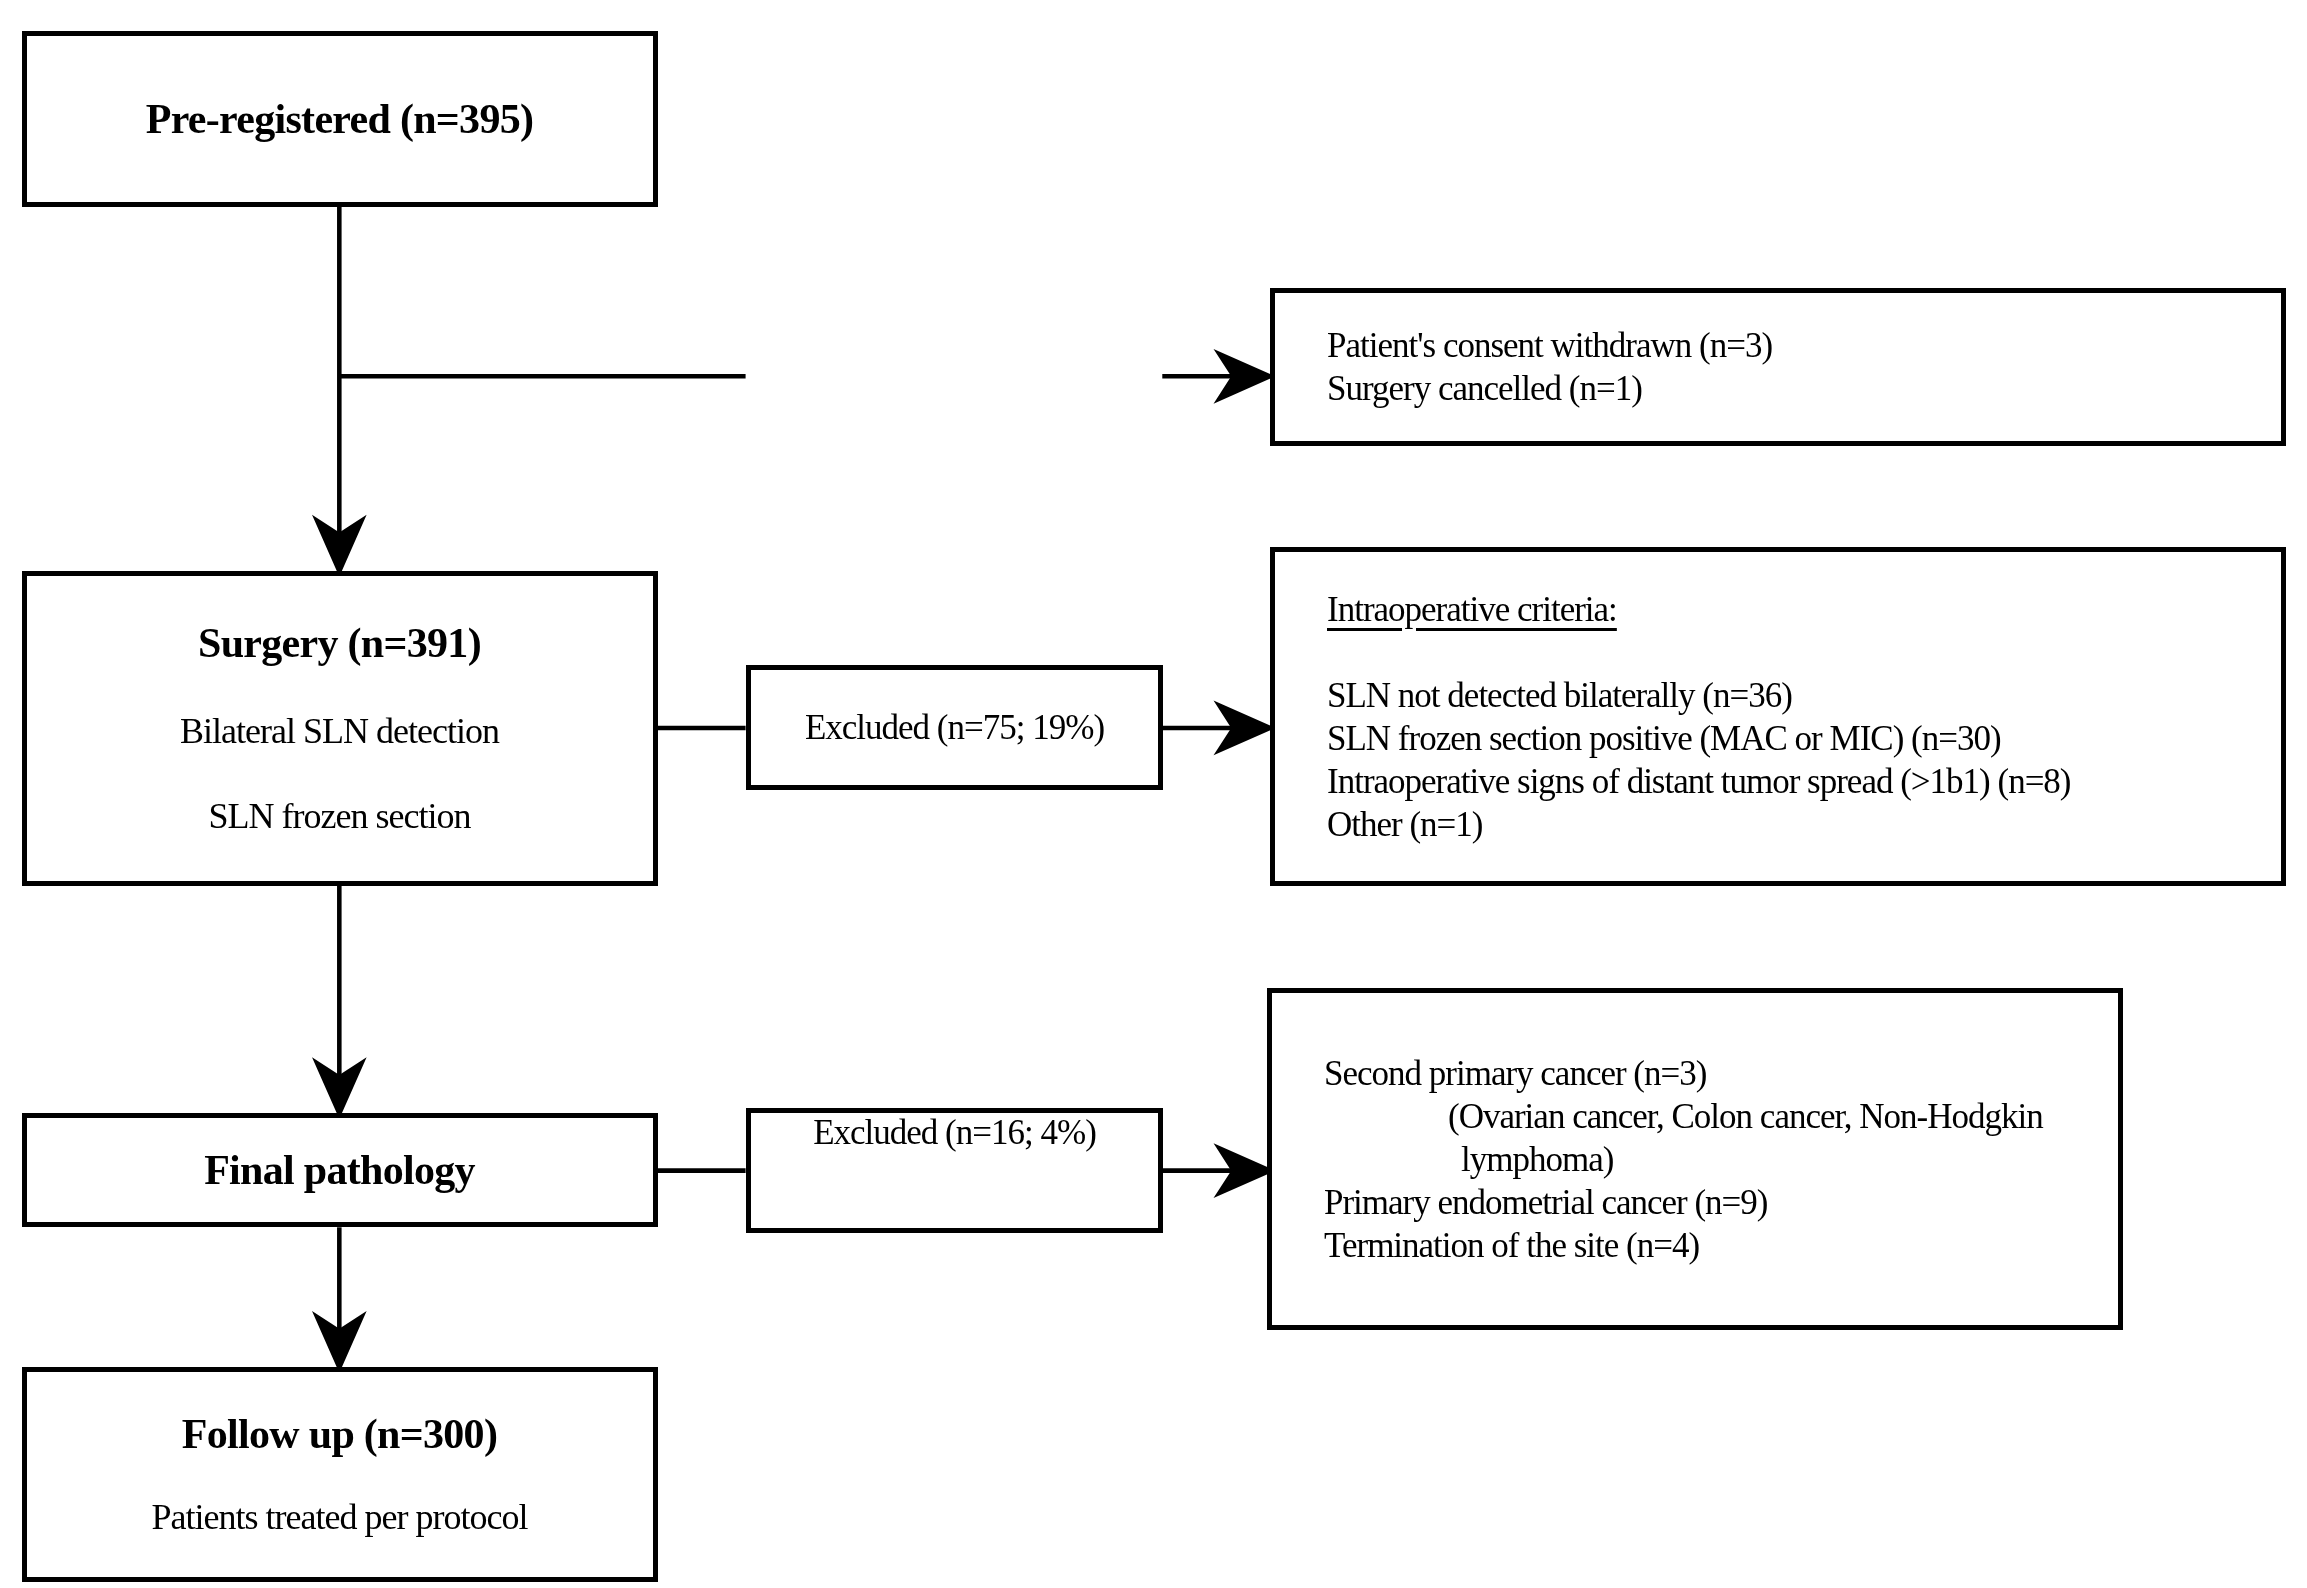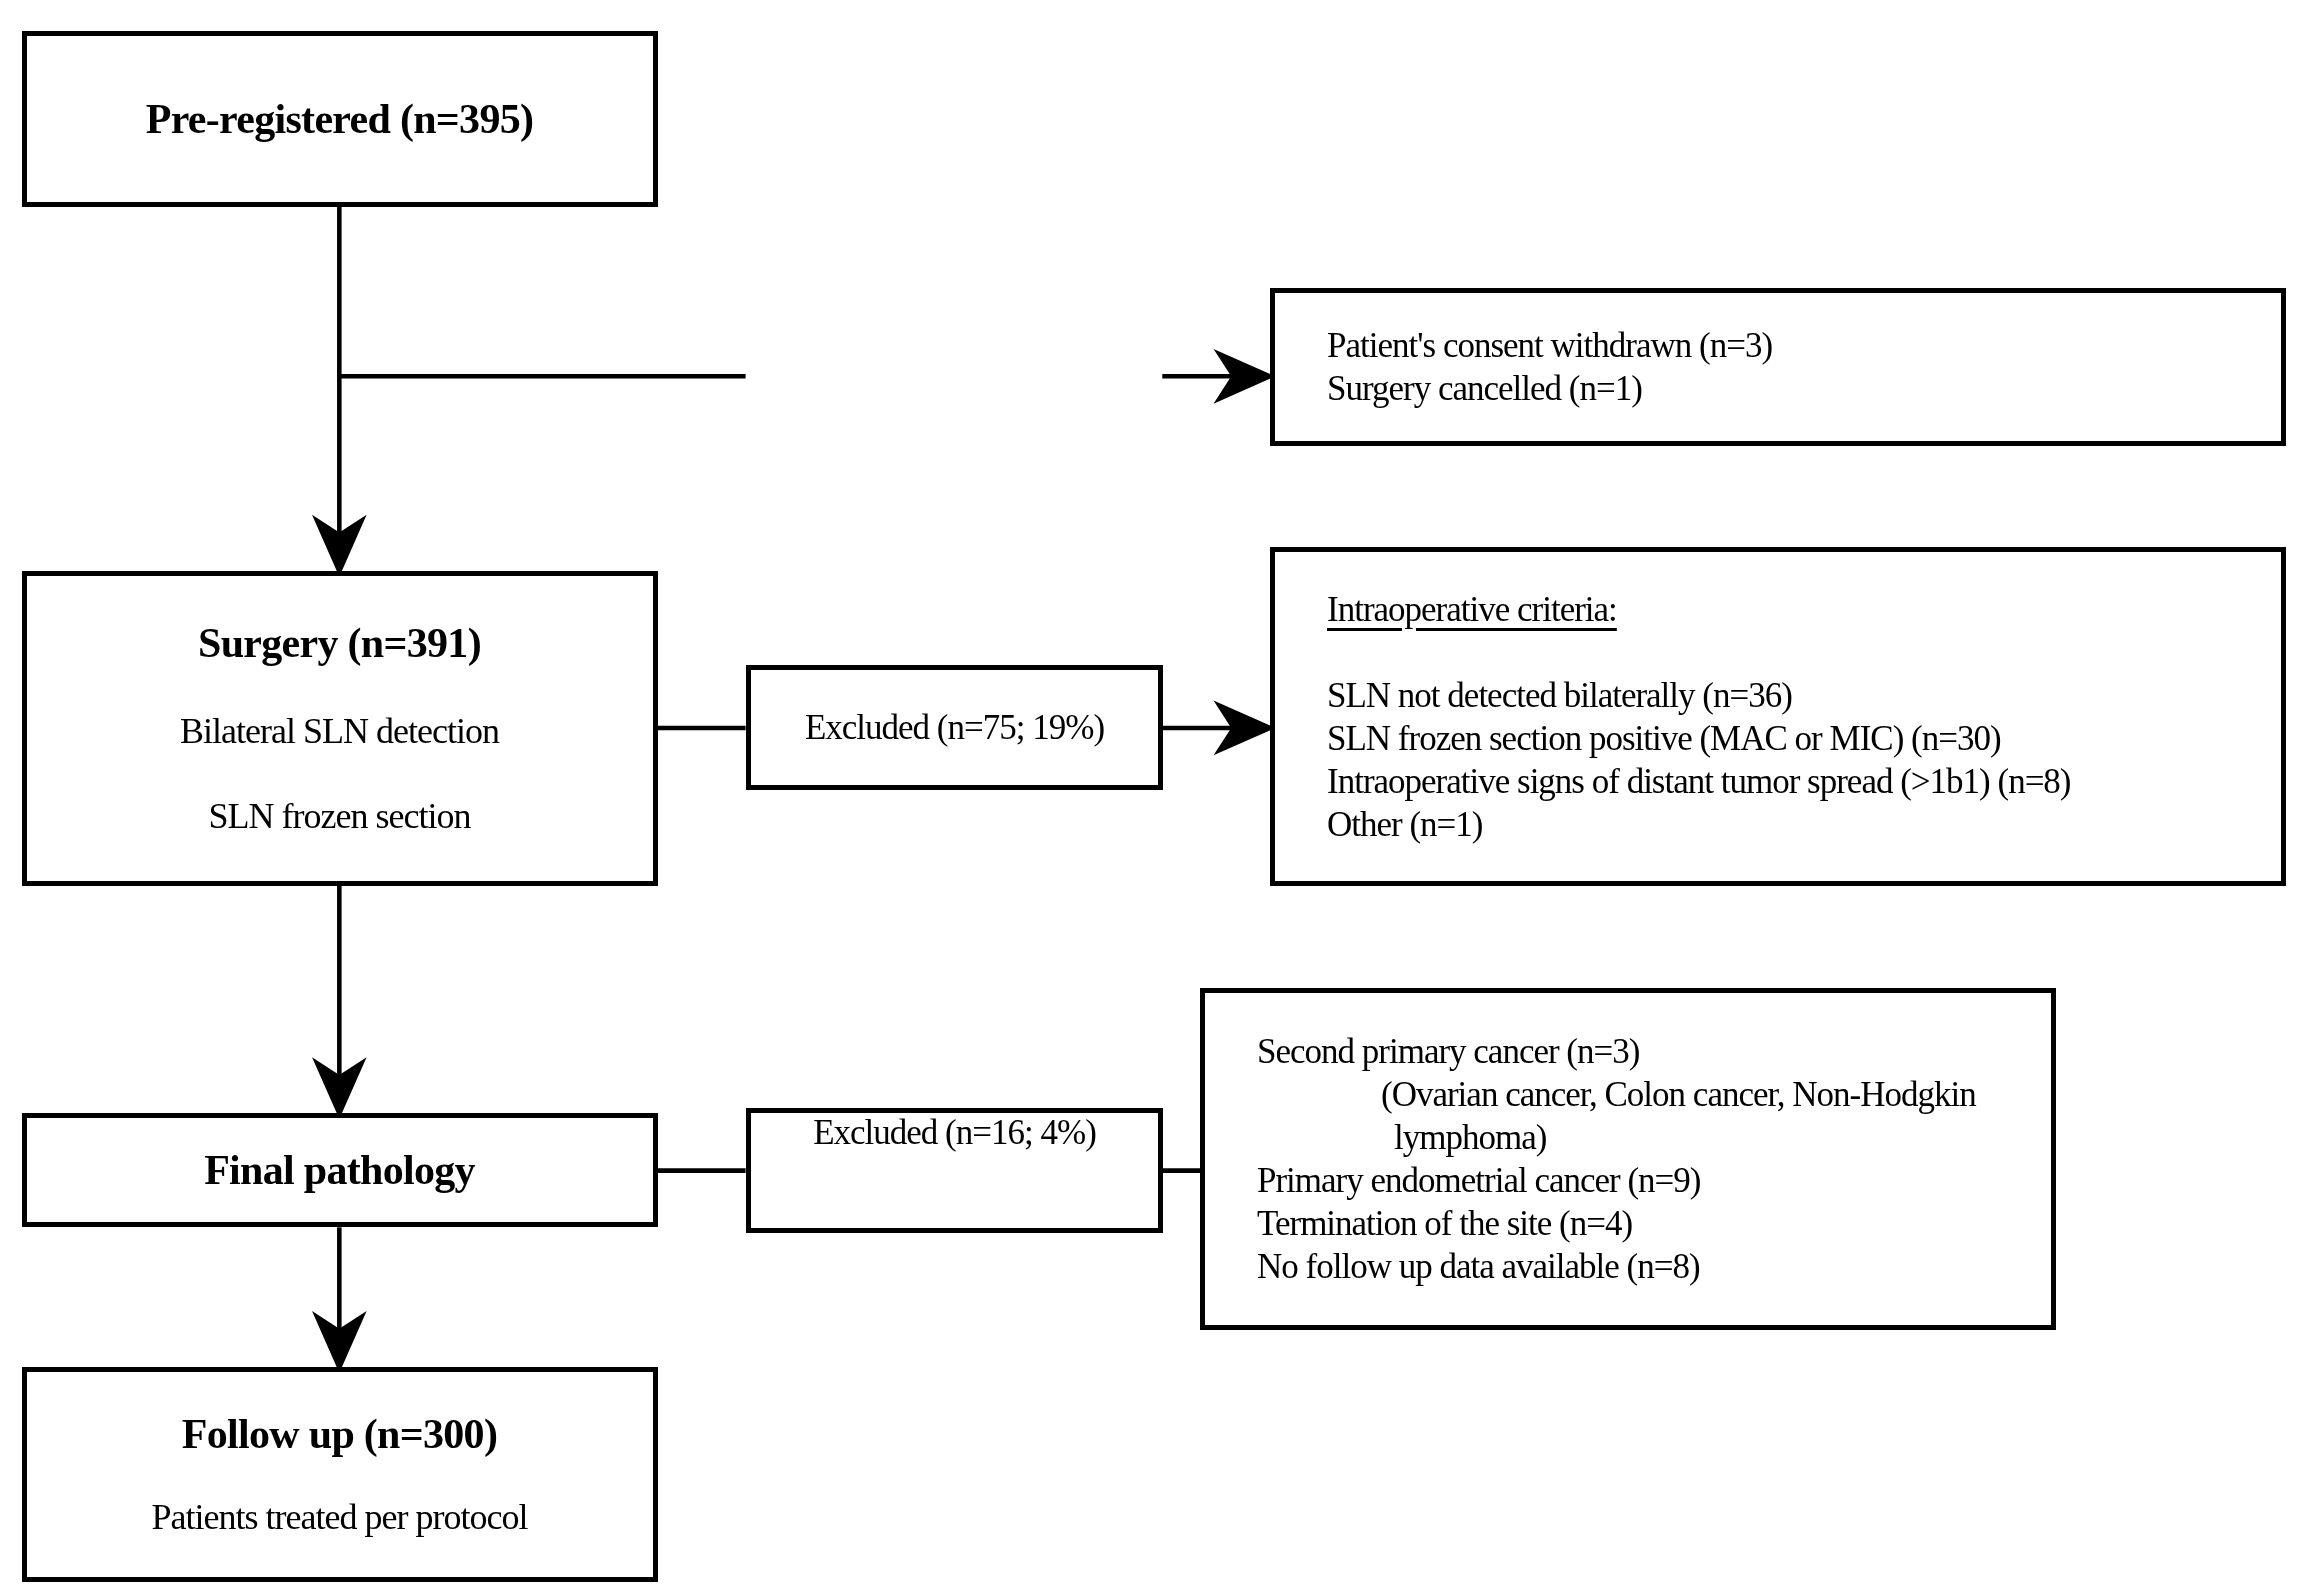--- a/index.html
+++ b/index.html
@@ -30,21 +30,21 @@
   .b-surgery{left:21.5px;  top:571px;  width:636px;  height:315px; justify-content:space-evenly; align-items:center;}
   .b-finpath{left:21.5px;  top:1113px; width:636px;  height:114px; justify-content:center; align-items:center;}
   .b-follow {left:21.5px;  top:1367px; width:636px;  height:215px; justify-content:space-evenly; align-items:center;}
   
   .b-excl1{left:746px; top:314px;  width:417px; height:125px; justify-content:center; align-items:center;}
   .b-excl2{left:746px; top:665px; width:417px; height:125px; justify-content:center; align-items:center;}
   .b-excl3{left:746px; top:1108px; width:417px; height:125px; justify-content:flex-start; align-items:center;}
   
   .b-reas1{left:1270px; top:288px;  width:1016px; height:158px; justify-content:center; padding:0 13px 0 52px;}
   .b-reas2{left:1270px; top:547px;  width:1016px; height:339px; justify-content:center; padding:0 13px 0 52px;}
-  .b-reas3{left:1200px; top:988px; width:856px; height:342px; justify-content:center; padding:0 13px 0 52px;}
+  .b-reas3{left:1267px; top:988px; width:856px; height:342px; justify-content:center; padding:0 13px 0 52px;}
 
   .title{
     font-size:42px;
     font-weight:bold;
     letter-spacing:-0.7px;
     text-align:center;
     line-height:1.15;
   }
   .subline{
     font-size:36px;
@@ -150,17 +150,16 @@
     <div class="reason-line">Intraoperative signs of distant tumor spread (&gt;1b1) (n=8)</div>
     <div class="reason-line">Other (n=1)</div>
   </div>
 
   <div class="box b-reas3">
     <div class="reason-line">Second primary cancer (n=3)</div>
     <div class="reason-line indent1">(Ovarian cancer, Colon cancer, Non-Hodgkin</div>
     <div class="reason-line indent2">lymphoma)</div>
     <div class="reason-line">Primary endometrial cancer (n=9)</div>
     <div class="reason-line">Termination of the site (n=4)</div>
-    <div class="reason-line">No follow up data available (n=8)</div>
   </div>
 
 </div>
 
 
 </body></html>

